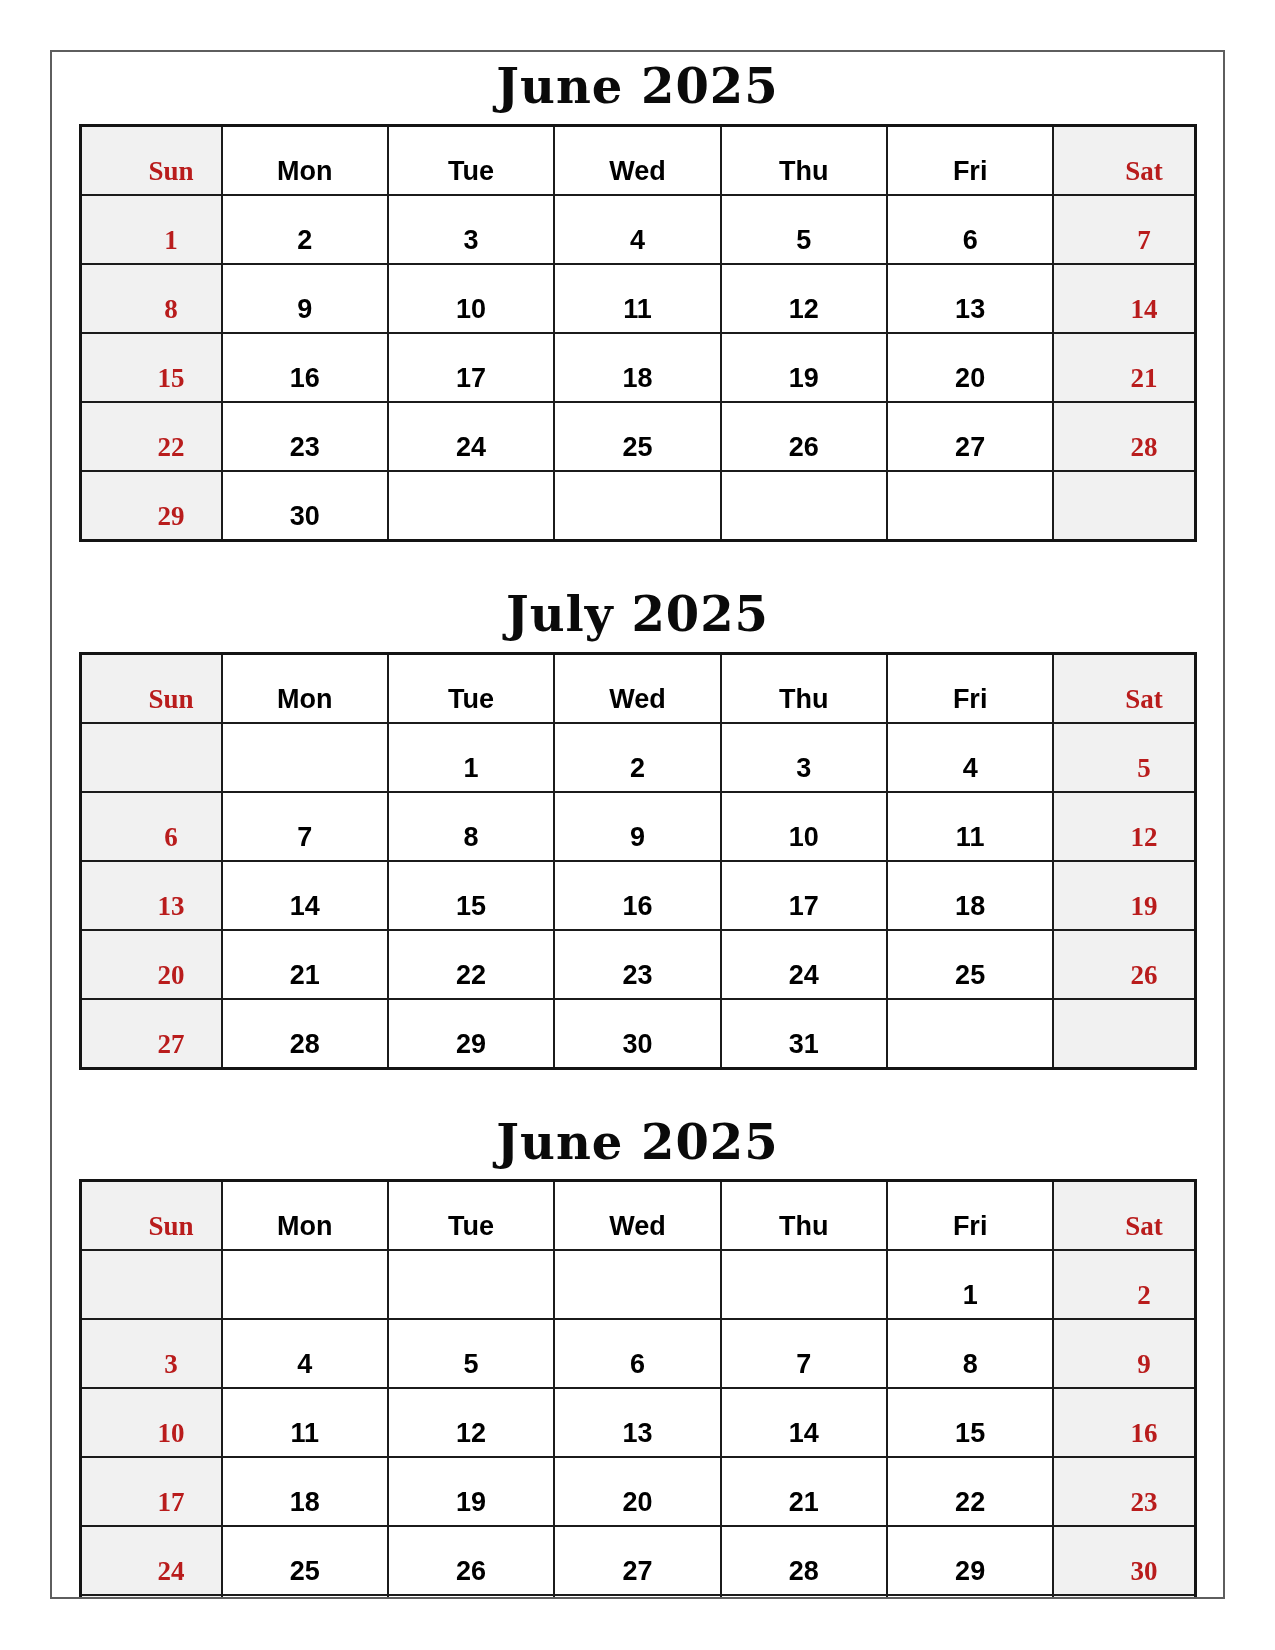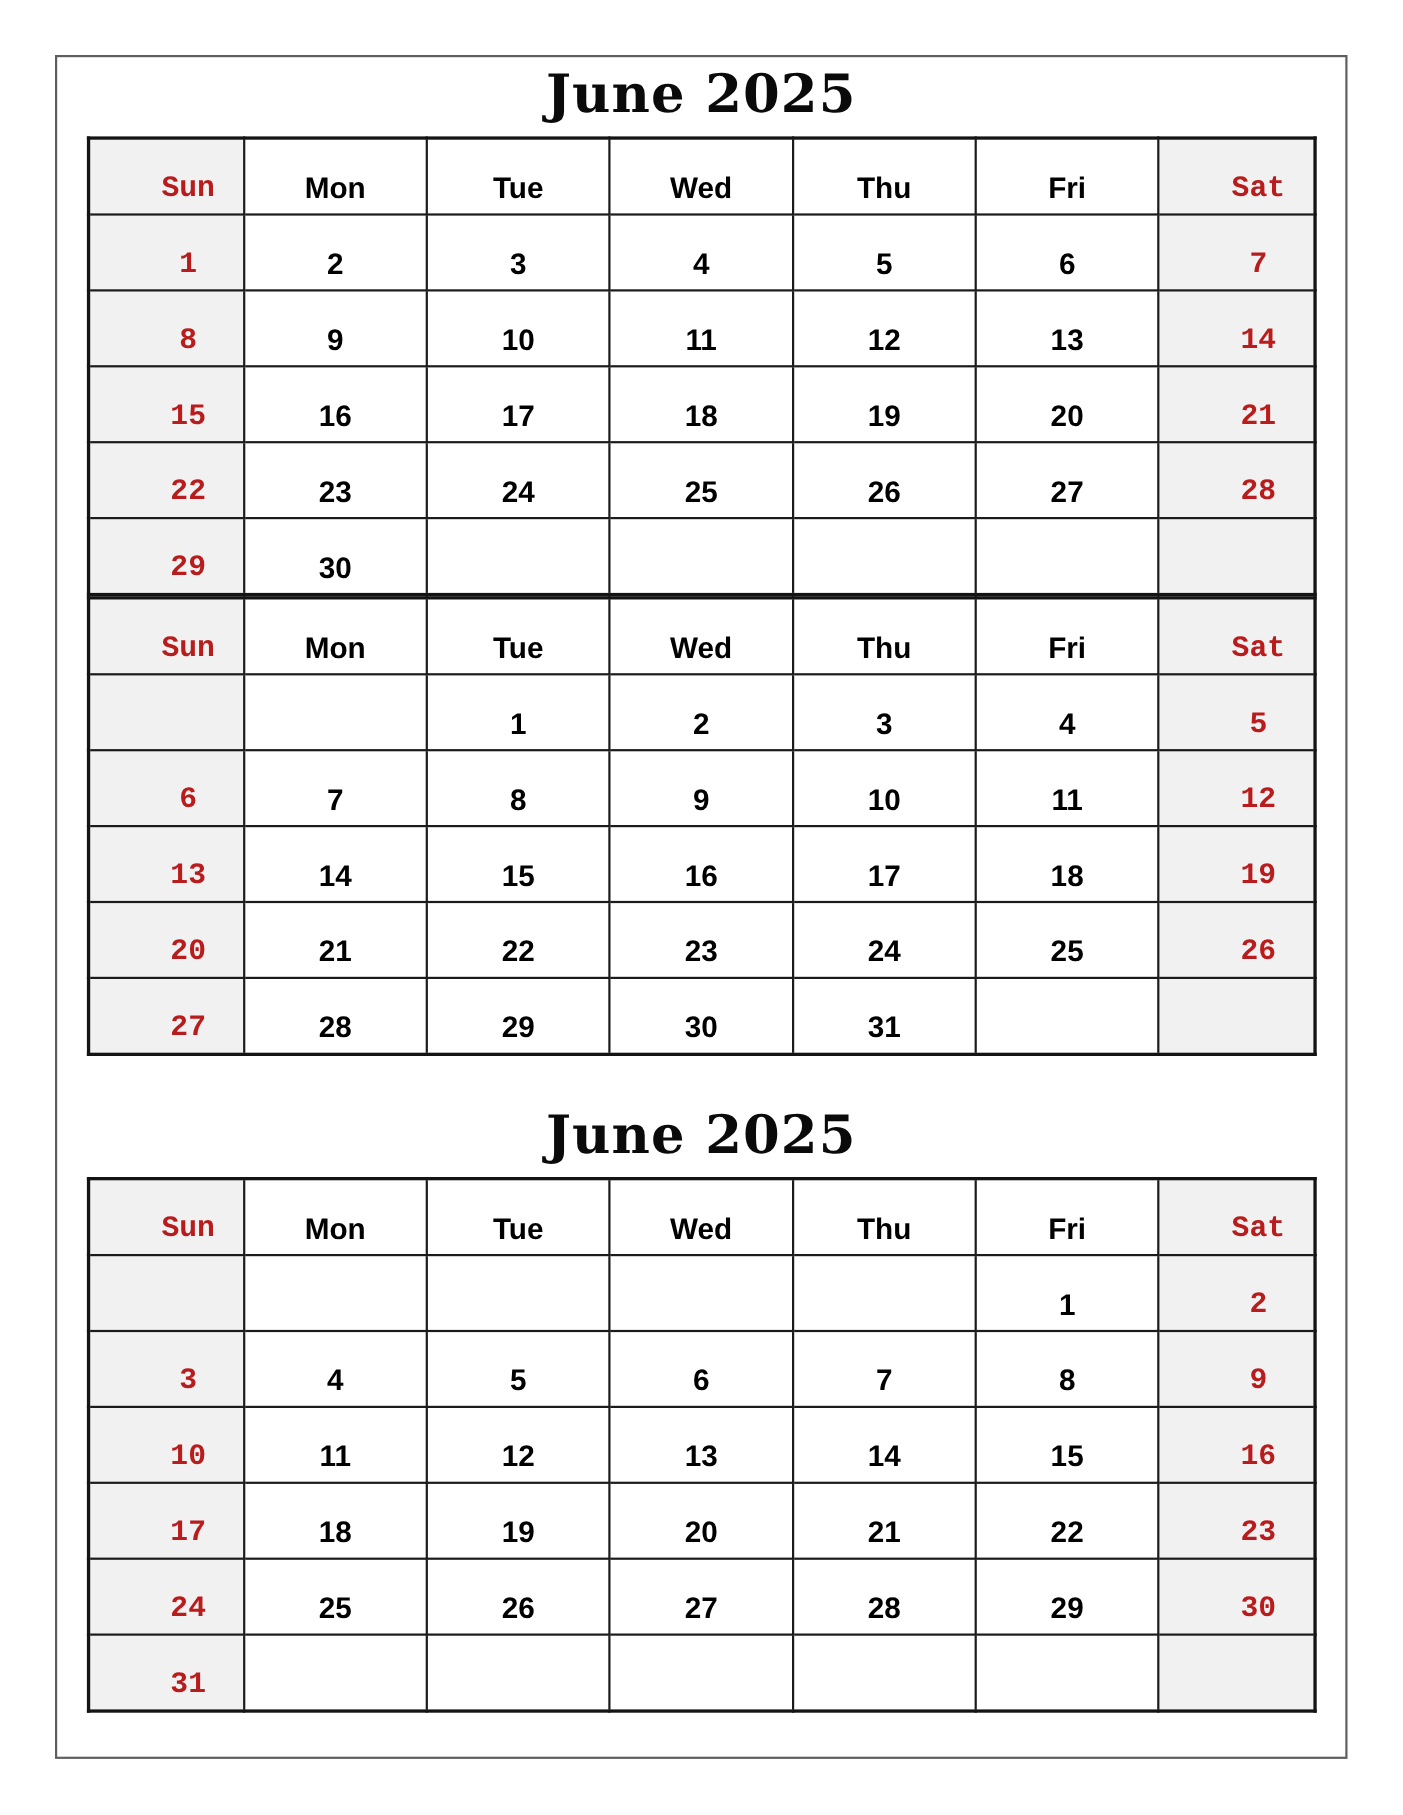--- a/index.html
+++ b/index.html
@@ -57,21 +57,21 @@
     font-weight: bold;
     color: #000000;
     font-family: "Liberation Sans", sans-serif;
     background: #ffffff;
   }
   .cal-table col.c-sun, .cal-table col.c-sat { width: 12.7%; }
   .cal-table col.c-mid { width: 14.92%; }
   .cal-table .weekend {
     background: #f1f1f1;
     color: #b91c1c;
-    font-family: Liberation Mono, monospace;
+    font-family: Liberation Serif, serif;
     padding-left: 40px;
   }
 </style>
 </head>
 <body>
 
 <div class="page-frame">
 
   <h1 class="month-title title-0">June 2025</h1>
   <div class="month-table-slot">
@@ -139,20 +139,21 @@
             <td class="weekday"></td>
             <td class="weekday"></td>
             <td class="weekday"></td>
             <td class="weekday"></td>
             <td class="weekend"></td>
           </tr>
         </tbody>
       </table>
     </div>
 
+  <h1 class="month-title title-1">July 2025</h1>
   <div class="month-table-slot">
       <table class="cal-table">
         <colgroup>
           <col class="c-sun">
           <col class="c-mid">
           <col class="c-mid">
           <col class="c-mid">
           <col class="c-mid">
           <col class="c-mid">
           <col class="c-sat">

